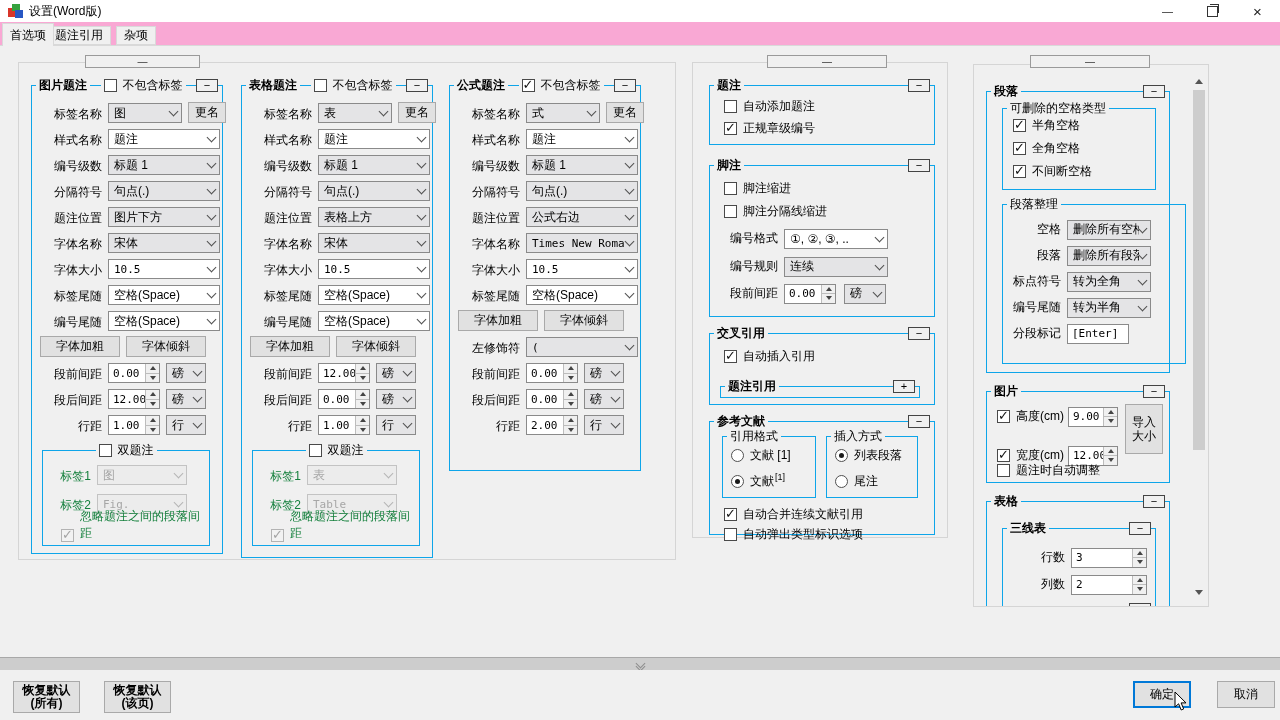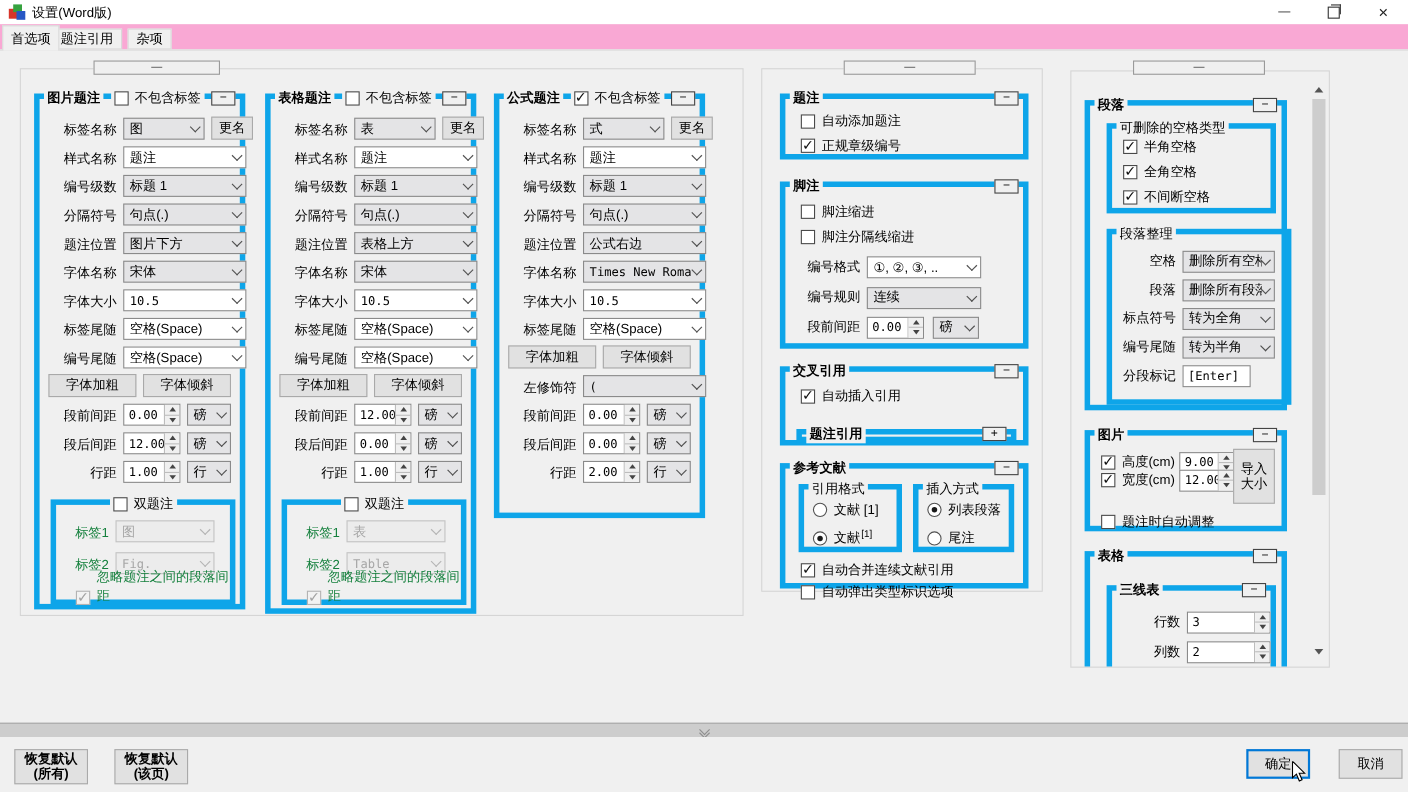--- a/index.html
+++ b/index.html
@@ -18,21 +18,21 @@
   .closeglyph{font-size:15px;line-height:1}
   
   .tabstrip{position:absolute;left:0;top:22px;right:0;height:23px;background:#f9a8d4}
   .tab{position:absolute;display:flex;align-items:center;padding:0 7px;background:#f0f0f0;border:1px solid #d9d9d9;height:19px;top:4px;box-sizing:border-box}
   .tab.active{top:1px;height:23px;border-bottom:none;z-index:6}
   .page{position:absolute;left:0;top:45px;right:0;height:612px;background:#f0f0f0;border-top:1px solid #d9d9d9}
   
   .panel{position:absolute;border:1px solid #d5d5d5;box-sizing:border-box}
   .widebar{position:absolute;height:13px;box-sizing:border-box;border:1px solid #9a9a9a;background:#f0f0f0;
            display:flex;align-items:center;justify-content:center;font-size:10px;line-height:0;color:#333;z-index:5}
-  .gbox{position:absolute;border:5px solid #0ea5e9;box-sizing:border-box}
+  .gbox{position:absolute;border:1px solid #0ea5e9;box-sizing:border-box}
   .legend{position:absolute;left:4px;right:4px;top:-9px;height:17px;display:flex;align-items:center;justify-content:space-between;z-index:2}
   .legend>*{background:#f0f0f0;display:flex;align-items:center;padding:0 3px}
   .gtitle{font-weight:bold;white-space:nowrap}
   .gtitle2{white-space:nowrap}
   .mini{box-sizing:border-box;width:22px;height:13px;border:1px solid #444;background:#f0f0f0;font-size:11px;line-height:9px;
         text-align:center;padding:0;font-family:inherit;display:block}
   
   .row{display:flex;align-items:flex-end;height:21px;margin:5px 0 0 8px}
   .arow{position:absolute;display:flex;align-items:center;height:21px}
   .lbl{width:62px;text-align:right;margin-right:6px;flex:none;white-space:nowrap}
@@ -724,21 +724,21 @@
       <div class="arow" style="left:10px;top:29px">
           <span class="cb on"></span>
           <span>全角空格</span>
         </div>
       <div class="arow" style="left:10px;top:52px">
           <span class="cb on"></span>
           <span>不间断空格</span>
         </div>
     </div>
 
-    <div class="gbox" style="left:15px;top:112px;width:168px;height:160px">
+    <div class="gbox" style="left:15px;top:112px;width:184px;height:160px">
       <div class="legend">
           <span class="gtitle2">段落整理</span>
         </div>
       <div class="arow" style="left:4px;top:14px">
           <span class="lbl" style="width:54px">空格</span>
         <span class="combo gray" style="width:84px">
             <span class="cv">删除所有空格</span>
             <i class="chev"></i>
           </span>
         </div>
@@ -785,21 +785,21 @@
           <span class="sbtns">
             <span class="sb">
               <i class="tu"></i>
             </span>
             <span class="sb">
               <i class="td"></i>
             </span>
           </span>
         </span>
       </div>
-    <div class="arow" style="left:10px;top:30px">
+    <div class="arow" style="left:10px;top:53px">
         <span class="cb on"></span>
       <span style="margin-right:4px">宽度(cm)</span>
       <span class="spin" style="width:50px">
           <span class="cv mono">12.00</span>
           <span class="sbtns">
             <span class="sb">
               <i class="tu"></i>
             </span>
             <span class="sb">
               <i class="td"></i>

